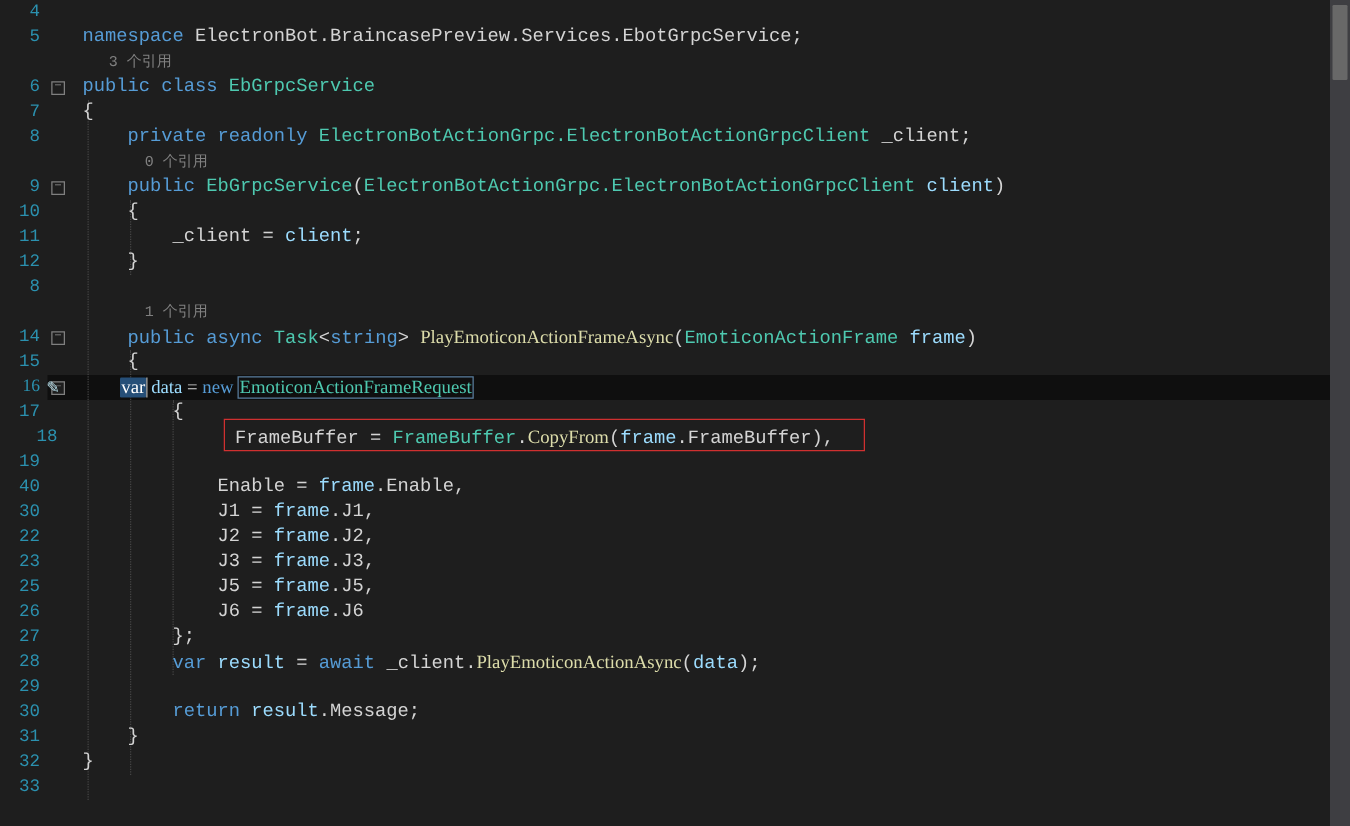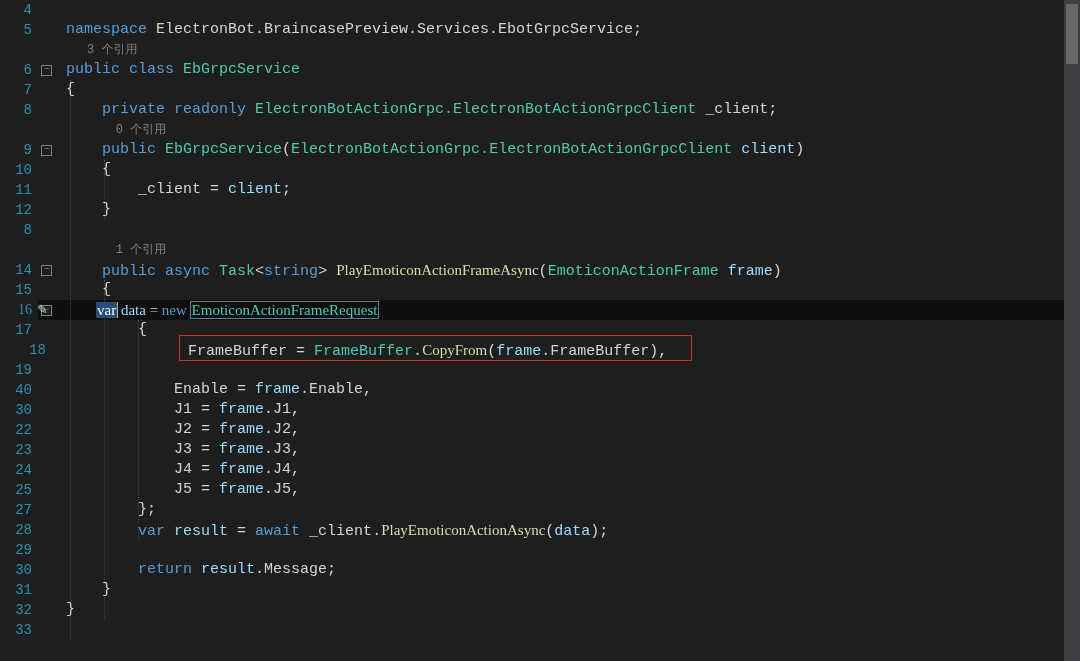--- a/index.html
+++ b/index.html
@@ -292,28 +292,28 @@
       <div class="gutter">22</div>
       <div class="margin"></div>
       <div class="code"><span class="txt">            </span><span class="txt">J2</span><span class="txt"> = </span><span class="prm">frame</span><span class="txt">.</span><span class="txt">J2</span><span class="txt">,</span></div>
     </div>
   <div class="line">
       <div class="gutter">23</div>
       <div class="margin"></div>
       <div class="code"><span class="txt">            </span><span class="txt">J3</span><span class="txt"> = </span><span class="prm">frame</span><span class="txt">.</span><span class="txt">J3</span><span class="txt">,</span></div>
     </div>
   <div class="line">
-      <div class="gutter">24</div>
-      <div class="margin"></div>
-      <div class="code"><span class="txt">            </span><span class="txt">J4</span><span class="txt"> = </span><span class="prm">frame</span><span class="txt">.</span><span class="txt">J4</span><span class="txt">,</span></div>
-    </div>
-  <div class="line">
       <div class="gutter">25</div>
       <div class="margin"></div>
       <div class="code"><span class="txt">            </span><span class="txt">J5</span><span class="txt"> = </span><span class="prm">frame</span><span class="txt">.</span><span class="txt">J5</span><span class="txt">,</span></div>
+    </div>
+  <div class="line">
+      <div class="gutter">26</div>
+      <div class="margin"></div>
+      <div class="code"><span class="txt">            </span><span class="txt">J6</span><span class="txt"> = </span><span class="prm">frame</span><span class="txt">.</span><span class="txt">J6</span></div>
     </div>
 
   <div class="line">
     <div class="gutter">27</div>
     <div class="margin"></div>
     <div class="code"><span class="txt">        };</span></div>
   </div>
 
   <div class="line">
     <div class="gutter">28</div>

